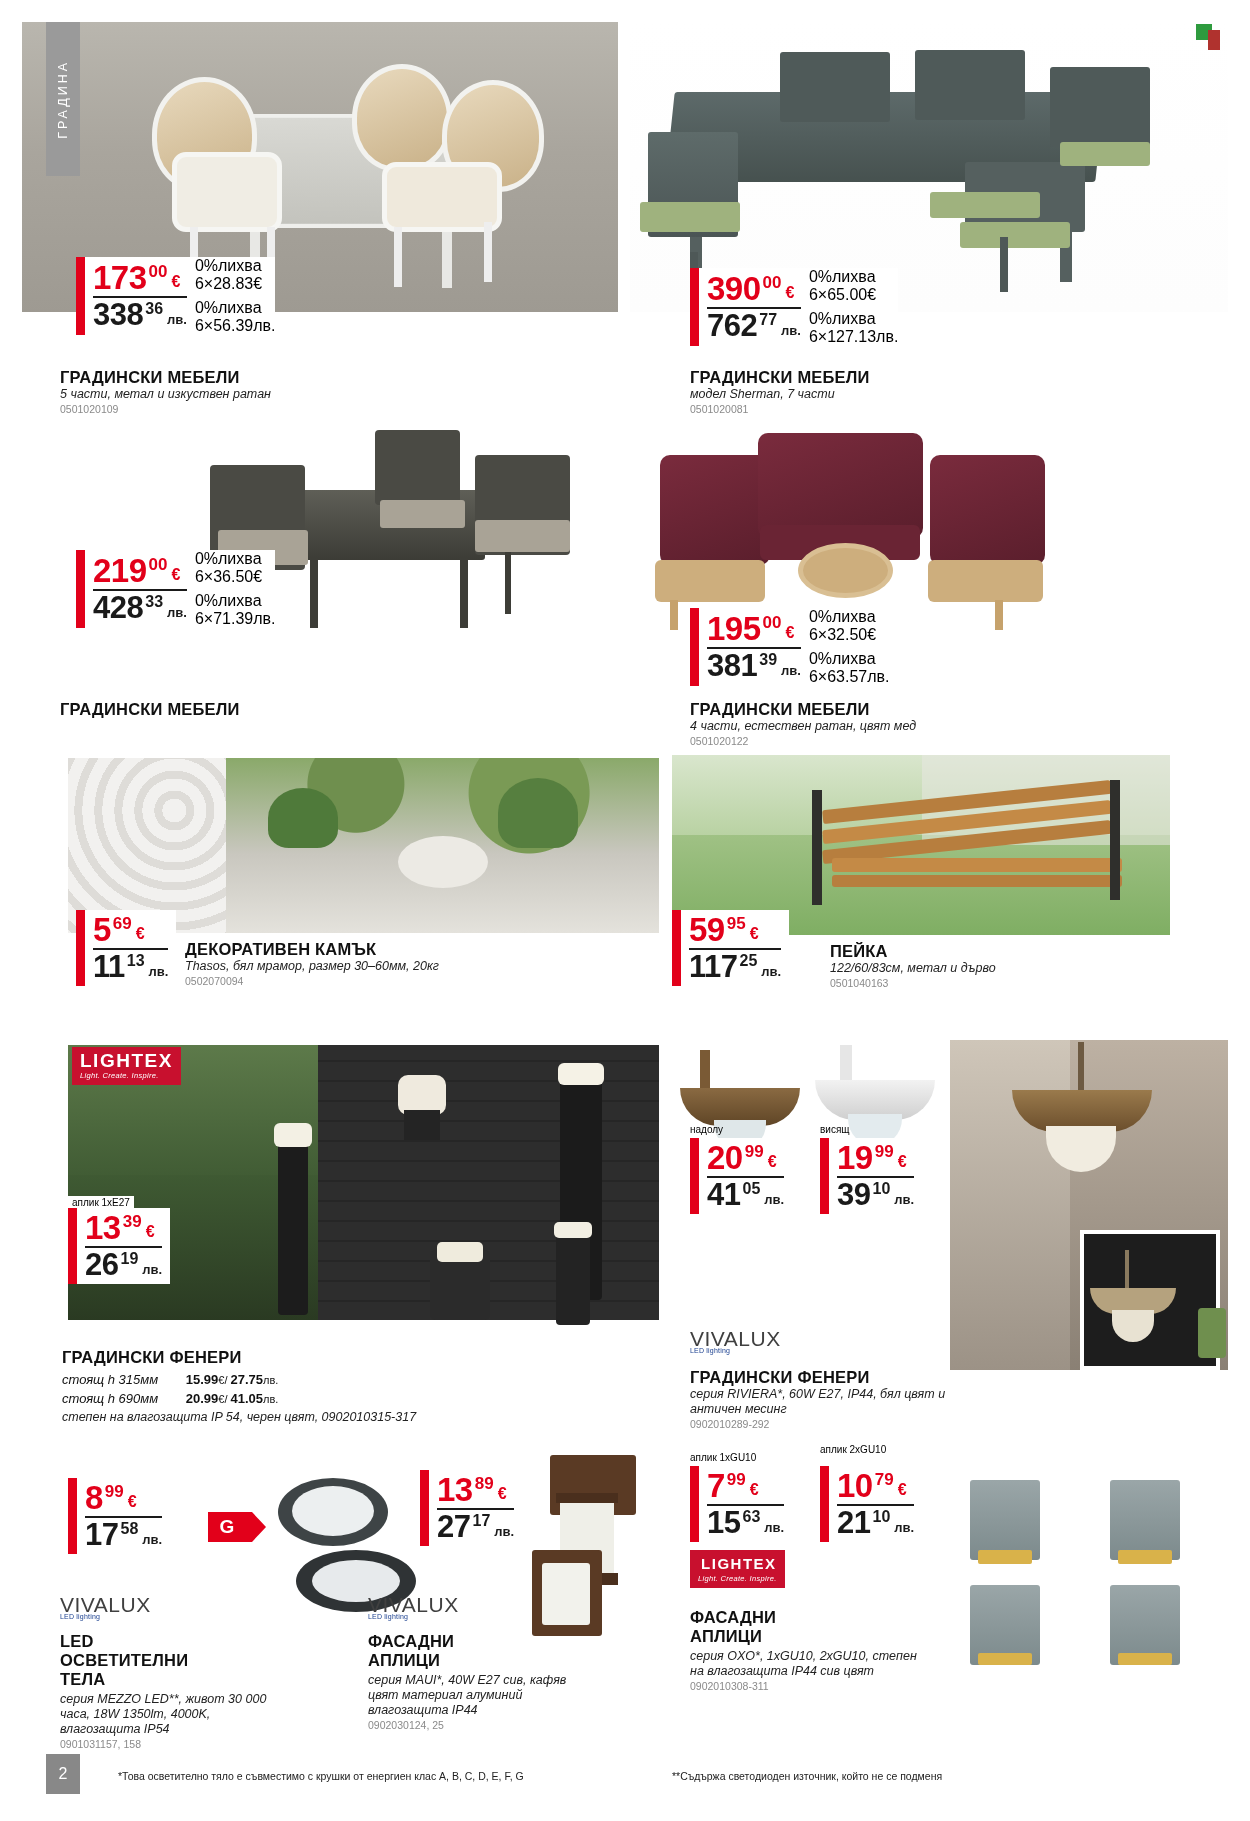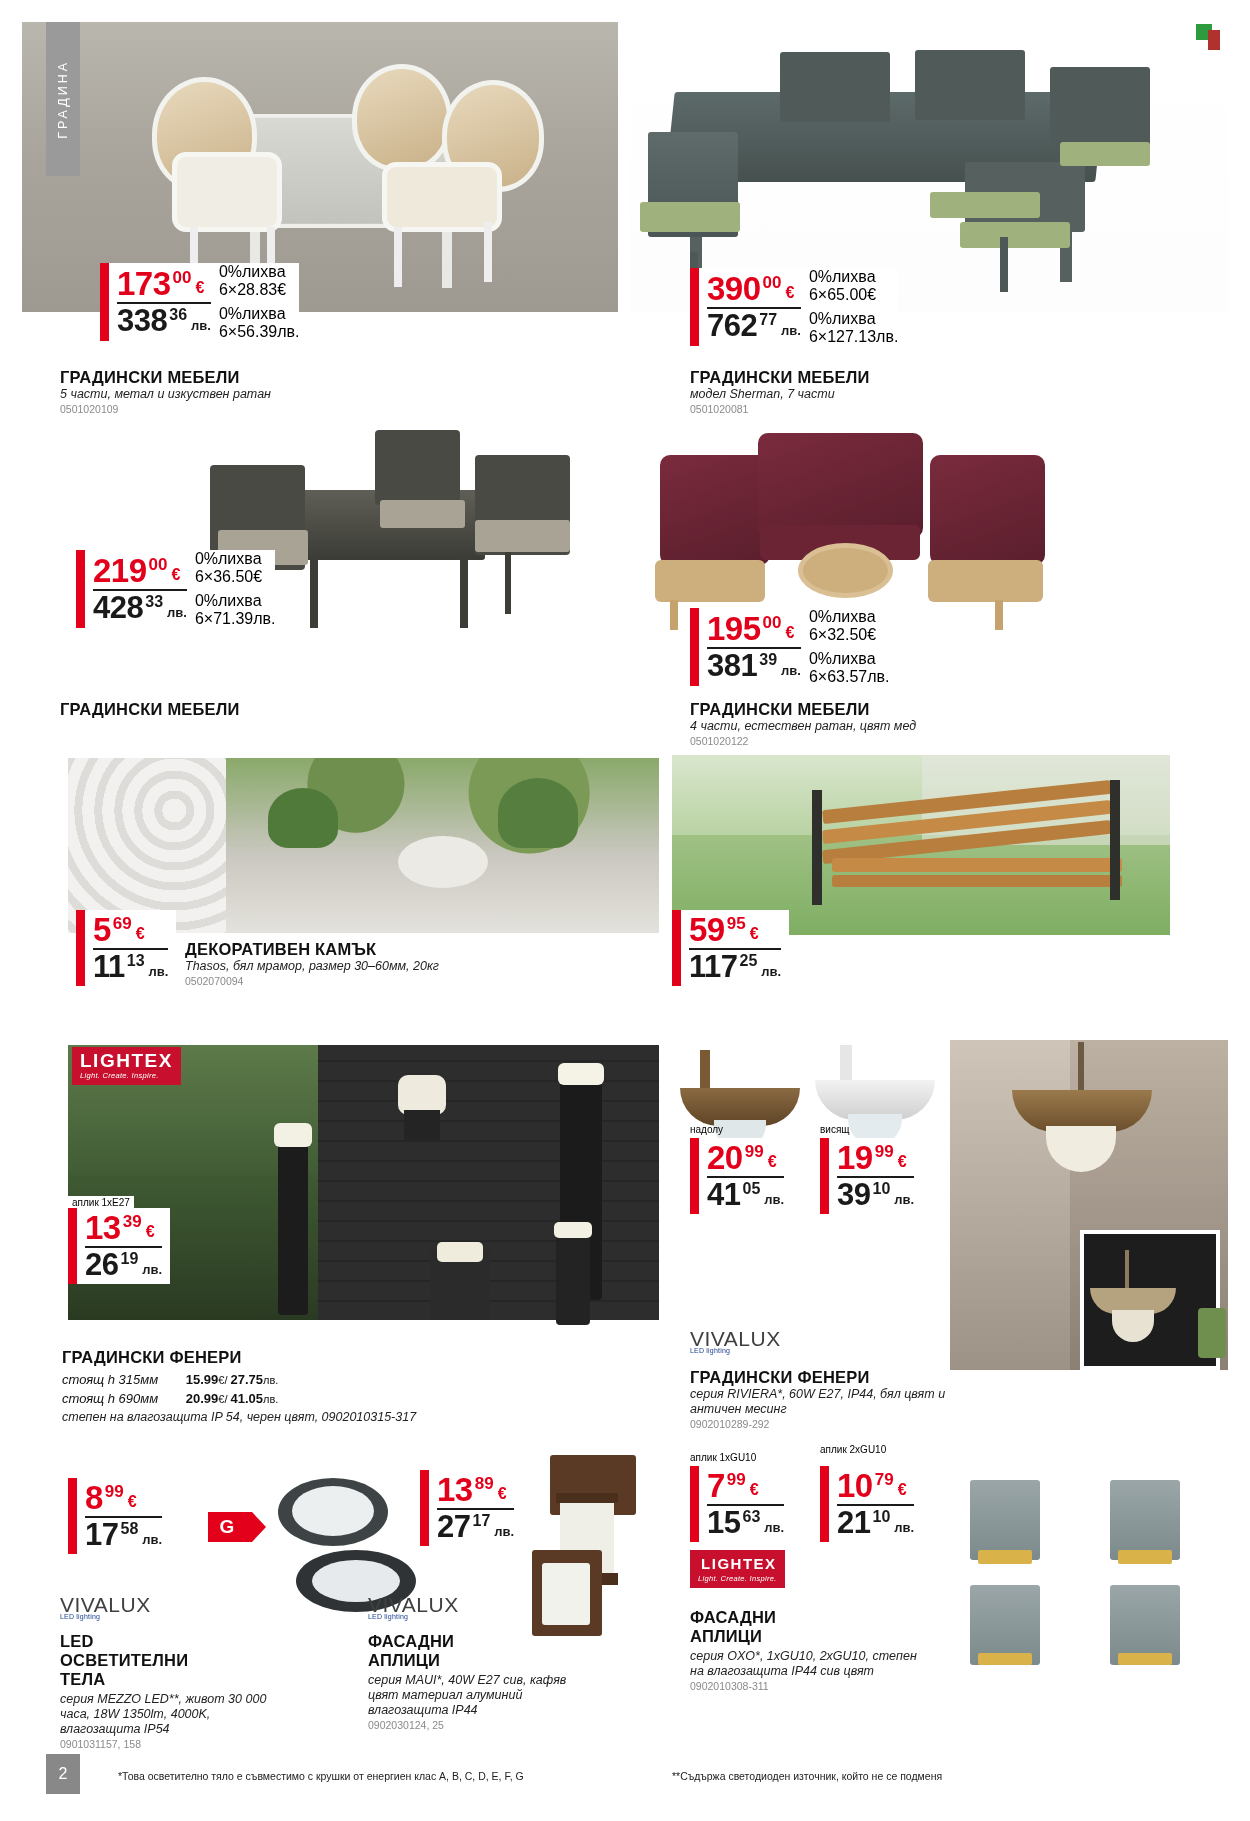--- a/index.html
+++ b/index.html
@@ -135,21 +135,21 @@
     <div style="position:absolute; left:10px; top:180px; width:100px; height:30px; background:#9fb27e; border-radius:3px;"></div>
     <div style="position:absolute; left:300px; top:170px; width:110px; height:26px; background:#9fb27e; border-radius:3px;"></div>
     <div style="position:absolute; left:330px; top:200px; width:110px; height:26px; background:#9fb27e; border-radius:3px;"></div>
     <div style="position:absolute; left:430px; top:120px; width:90px; height:24px; background:#9fb27e; border-radius:3px;"></div>
     <div style="position:absolute; left:60px; top:230px; width:8px; height:50px; background:#4e5857;"></div>
     <div style="position:absolute; left:370px; top:215px; width:8px; height:55px; background:#4e5857;"></div>
   </div>
   <div style="position:absolute; left:1196px; top:24px; width:16px; height:16px; background:#2e9b3e;"></div>
   <div style="position:absolute; left:1208px; top:30px; width:12px; height:20px; background:#b0322e;"></div>
 
-  <div class="pricetag" style="left:76px; top:263px;margin-left:24px;">
+  <div class="pricetag" style="left:76px; top:257px;">
     <div class="bar"></div>
     <div class="body">
       <div class="prow">
         <span class="p-main">173</span>
         <span class="p-cent">00</span>
         <span class="p-cur">€</span>
       </div>
       <div class="p-divider"></div>
       <div class="prow">
         <span class="p-sec">338</span>
@@ -359,20 +359,25 @@
       </div>
       <div class="p-divider"></div>
       <div class="prow">
         <span class="p-sec">117</span>
         <span class="p-sec-cent">25</span>
         <span class="p-sec-cur">лв.</span>
       </div>
     </div>
   </div>
 
+  <div class="caption" style="left:830px; top:942px; width:340px;">
+    <div class="cap-title">ПЕЙКА</div>
+    <div class="cap-desc">122/60/83см, метал и дърво</div>
+    <div class="cap-code">0501040163</div>
+  </div>
 
   <div class="photo" style="left:68px; top:1045px; width:591px; height:275px;">
     <div class="ph" style="background:linear-gradient(120deg,#2b2b2b 0%,#343434 30%,#3d4338 60%,#2c2c2c 100%);"></div>
     <div style="position:absolute; left:250px; top:0; width:341px; height:275px; background:repeating-linear-gradient(0deg,#2d2d2d 0 18px,#262626 18px 20px);"></div>
     <div style="position:absolute; left:0; top:0; width:250px; height:140px; background:linear-gradient(180deg,#5d7a4a,#3f5a33);"></div>
     <div style="position:absolute; left:0; top:130px; width:250px; height:145px; background:linear-gradient(180deg,#3f5a33,#2a3a22);"></div>
 
     <div style="position:absolute; left:210px; top:90px; width:30px; height:180px; background:#1c1c1c; border-radius:4px;"></div>
     <div style="position:absolute; left:206px; top:78px; width:38px; height:24px; background:#f3f0e4; border-radius:6px;"></div>
     <div style="position:absolute; left:330px; top:30px; width:48px; height:40px; background:#efeade; border-radius:10px;"></div>

